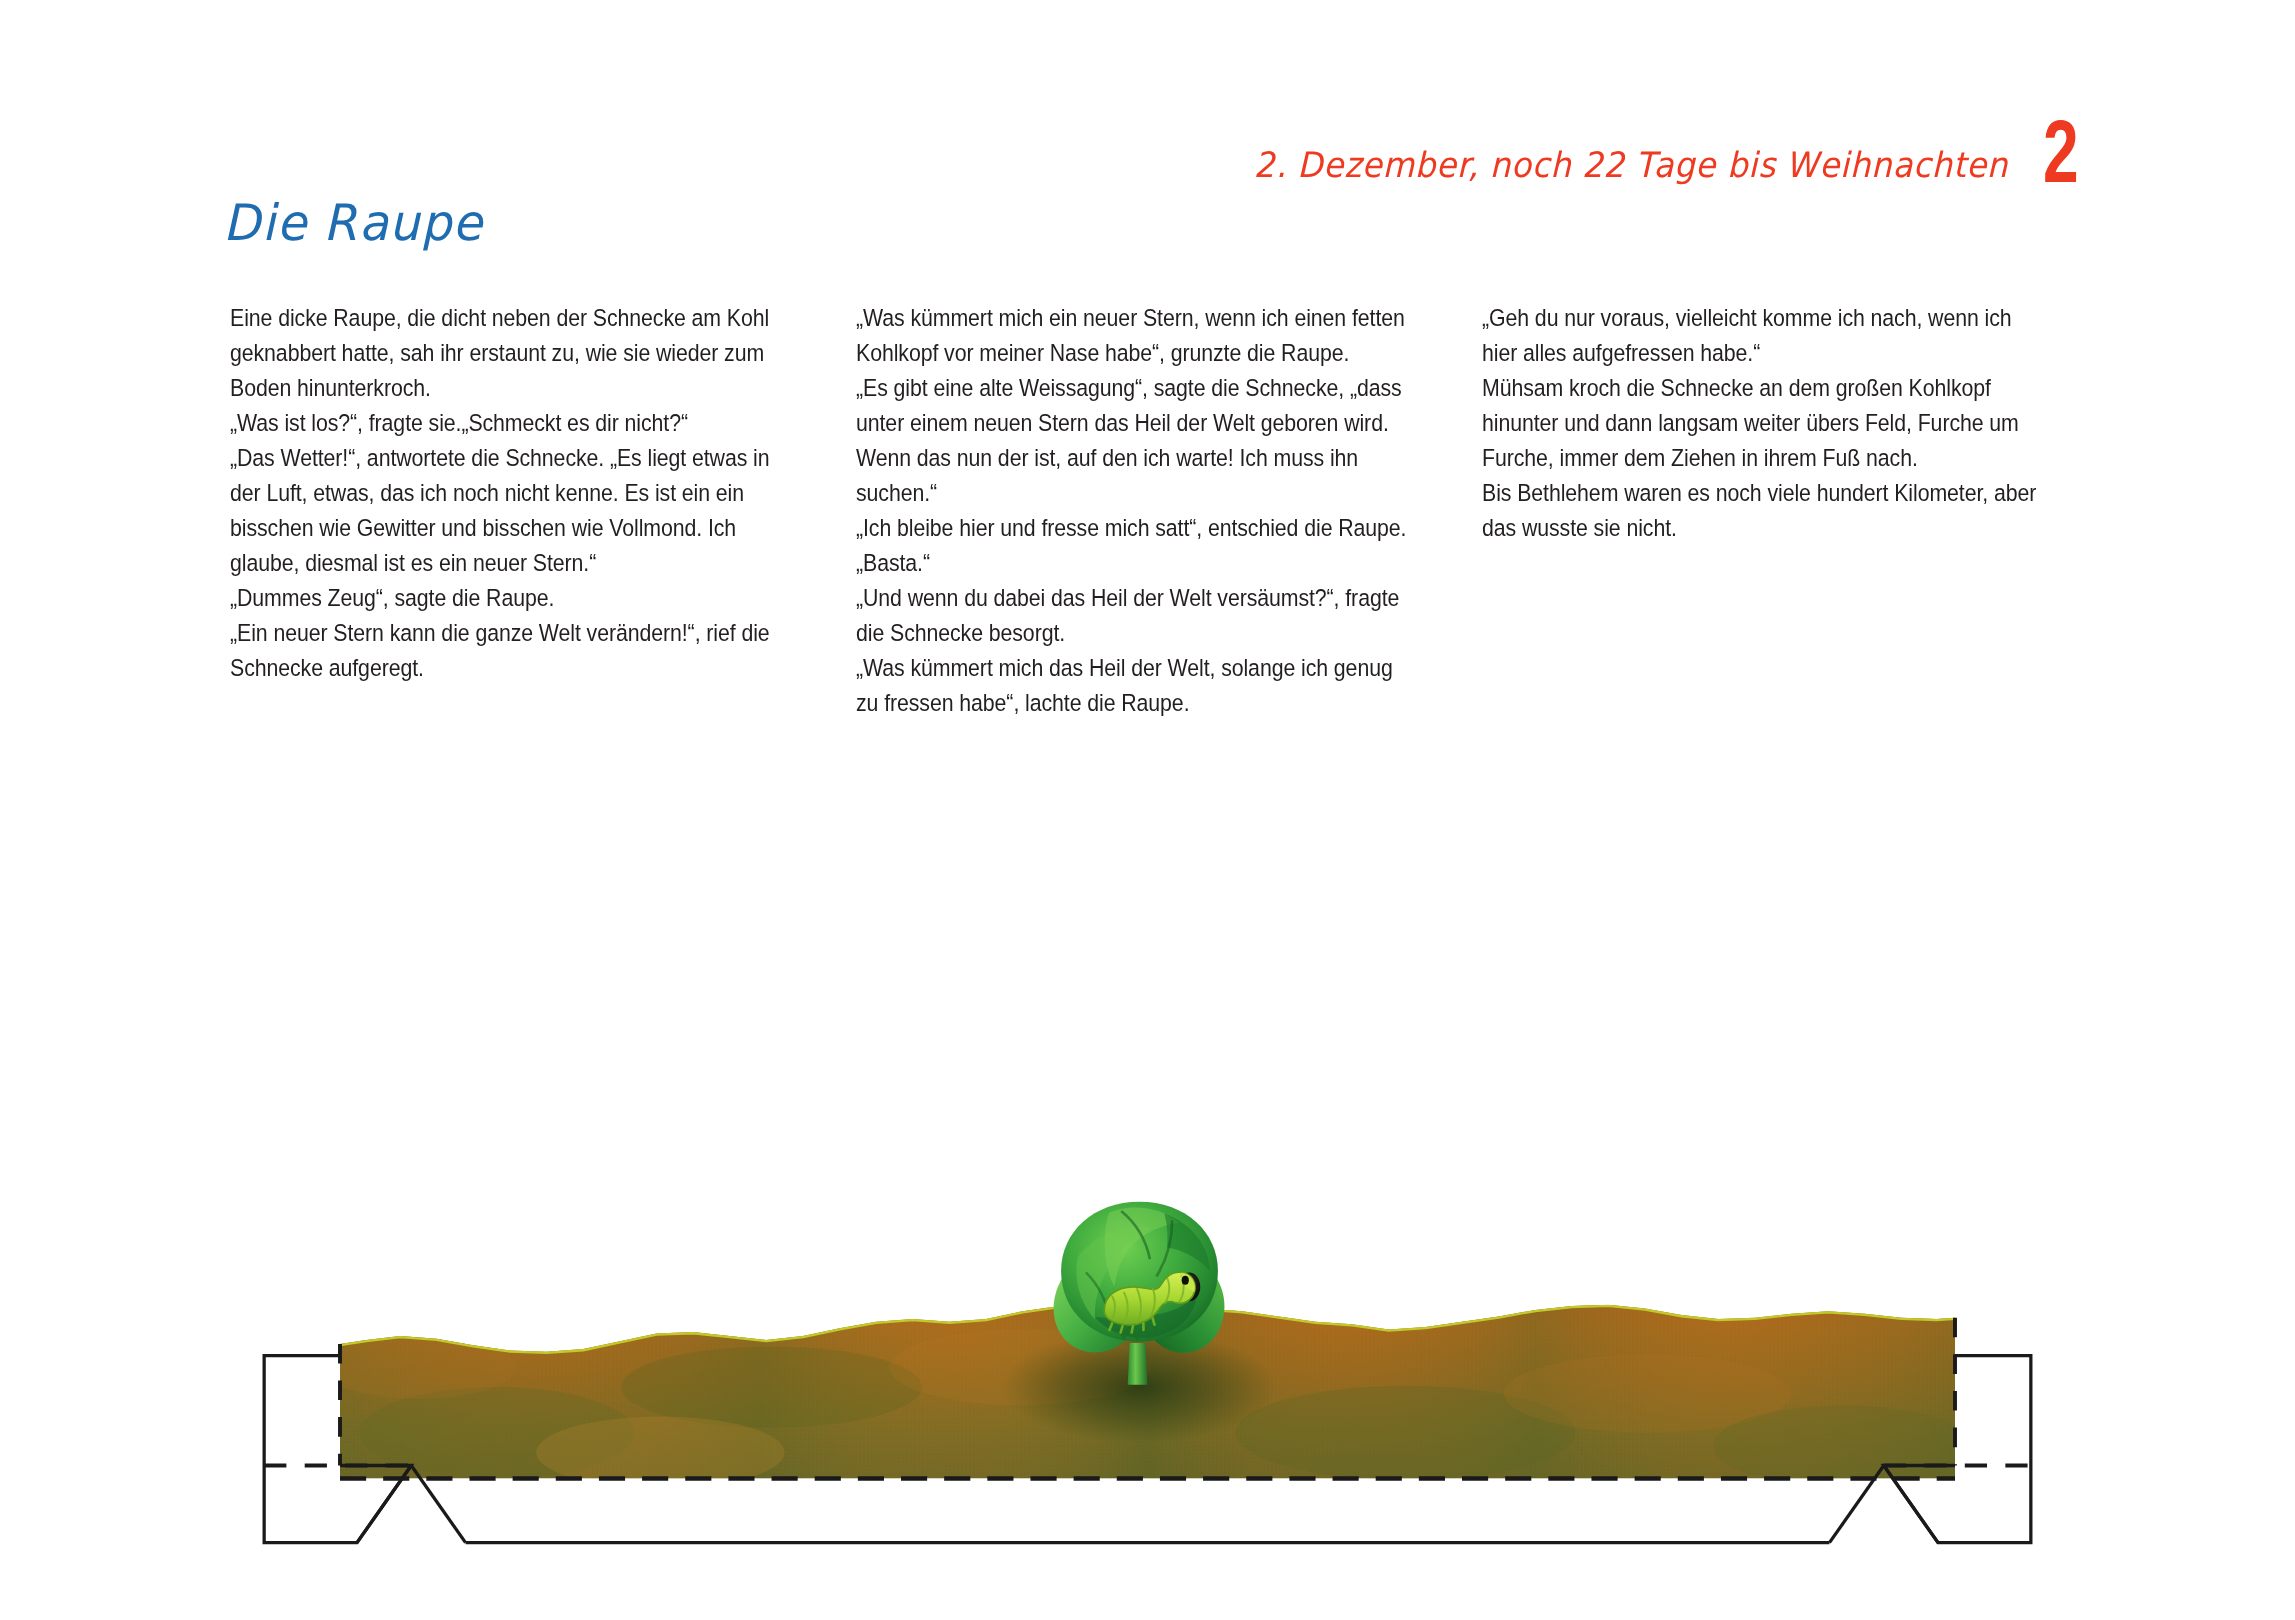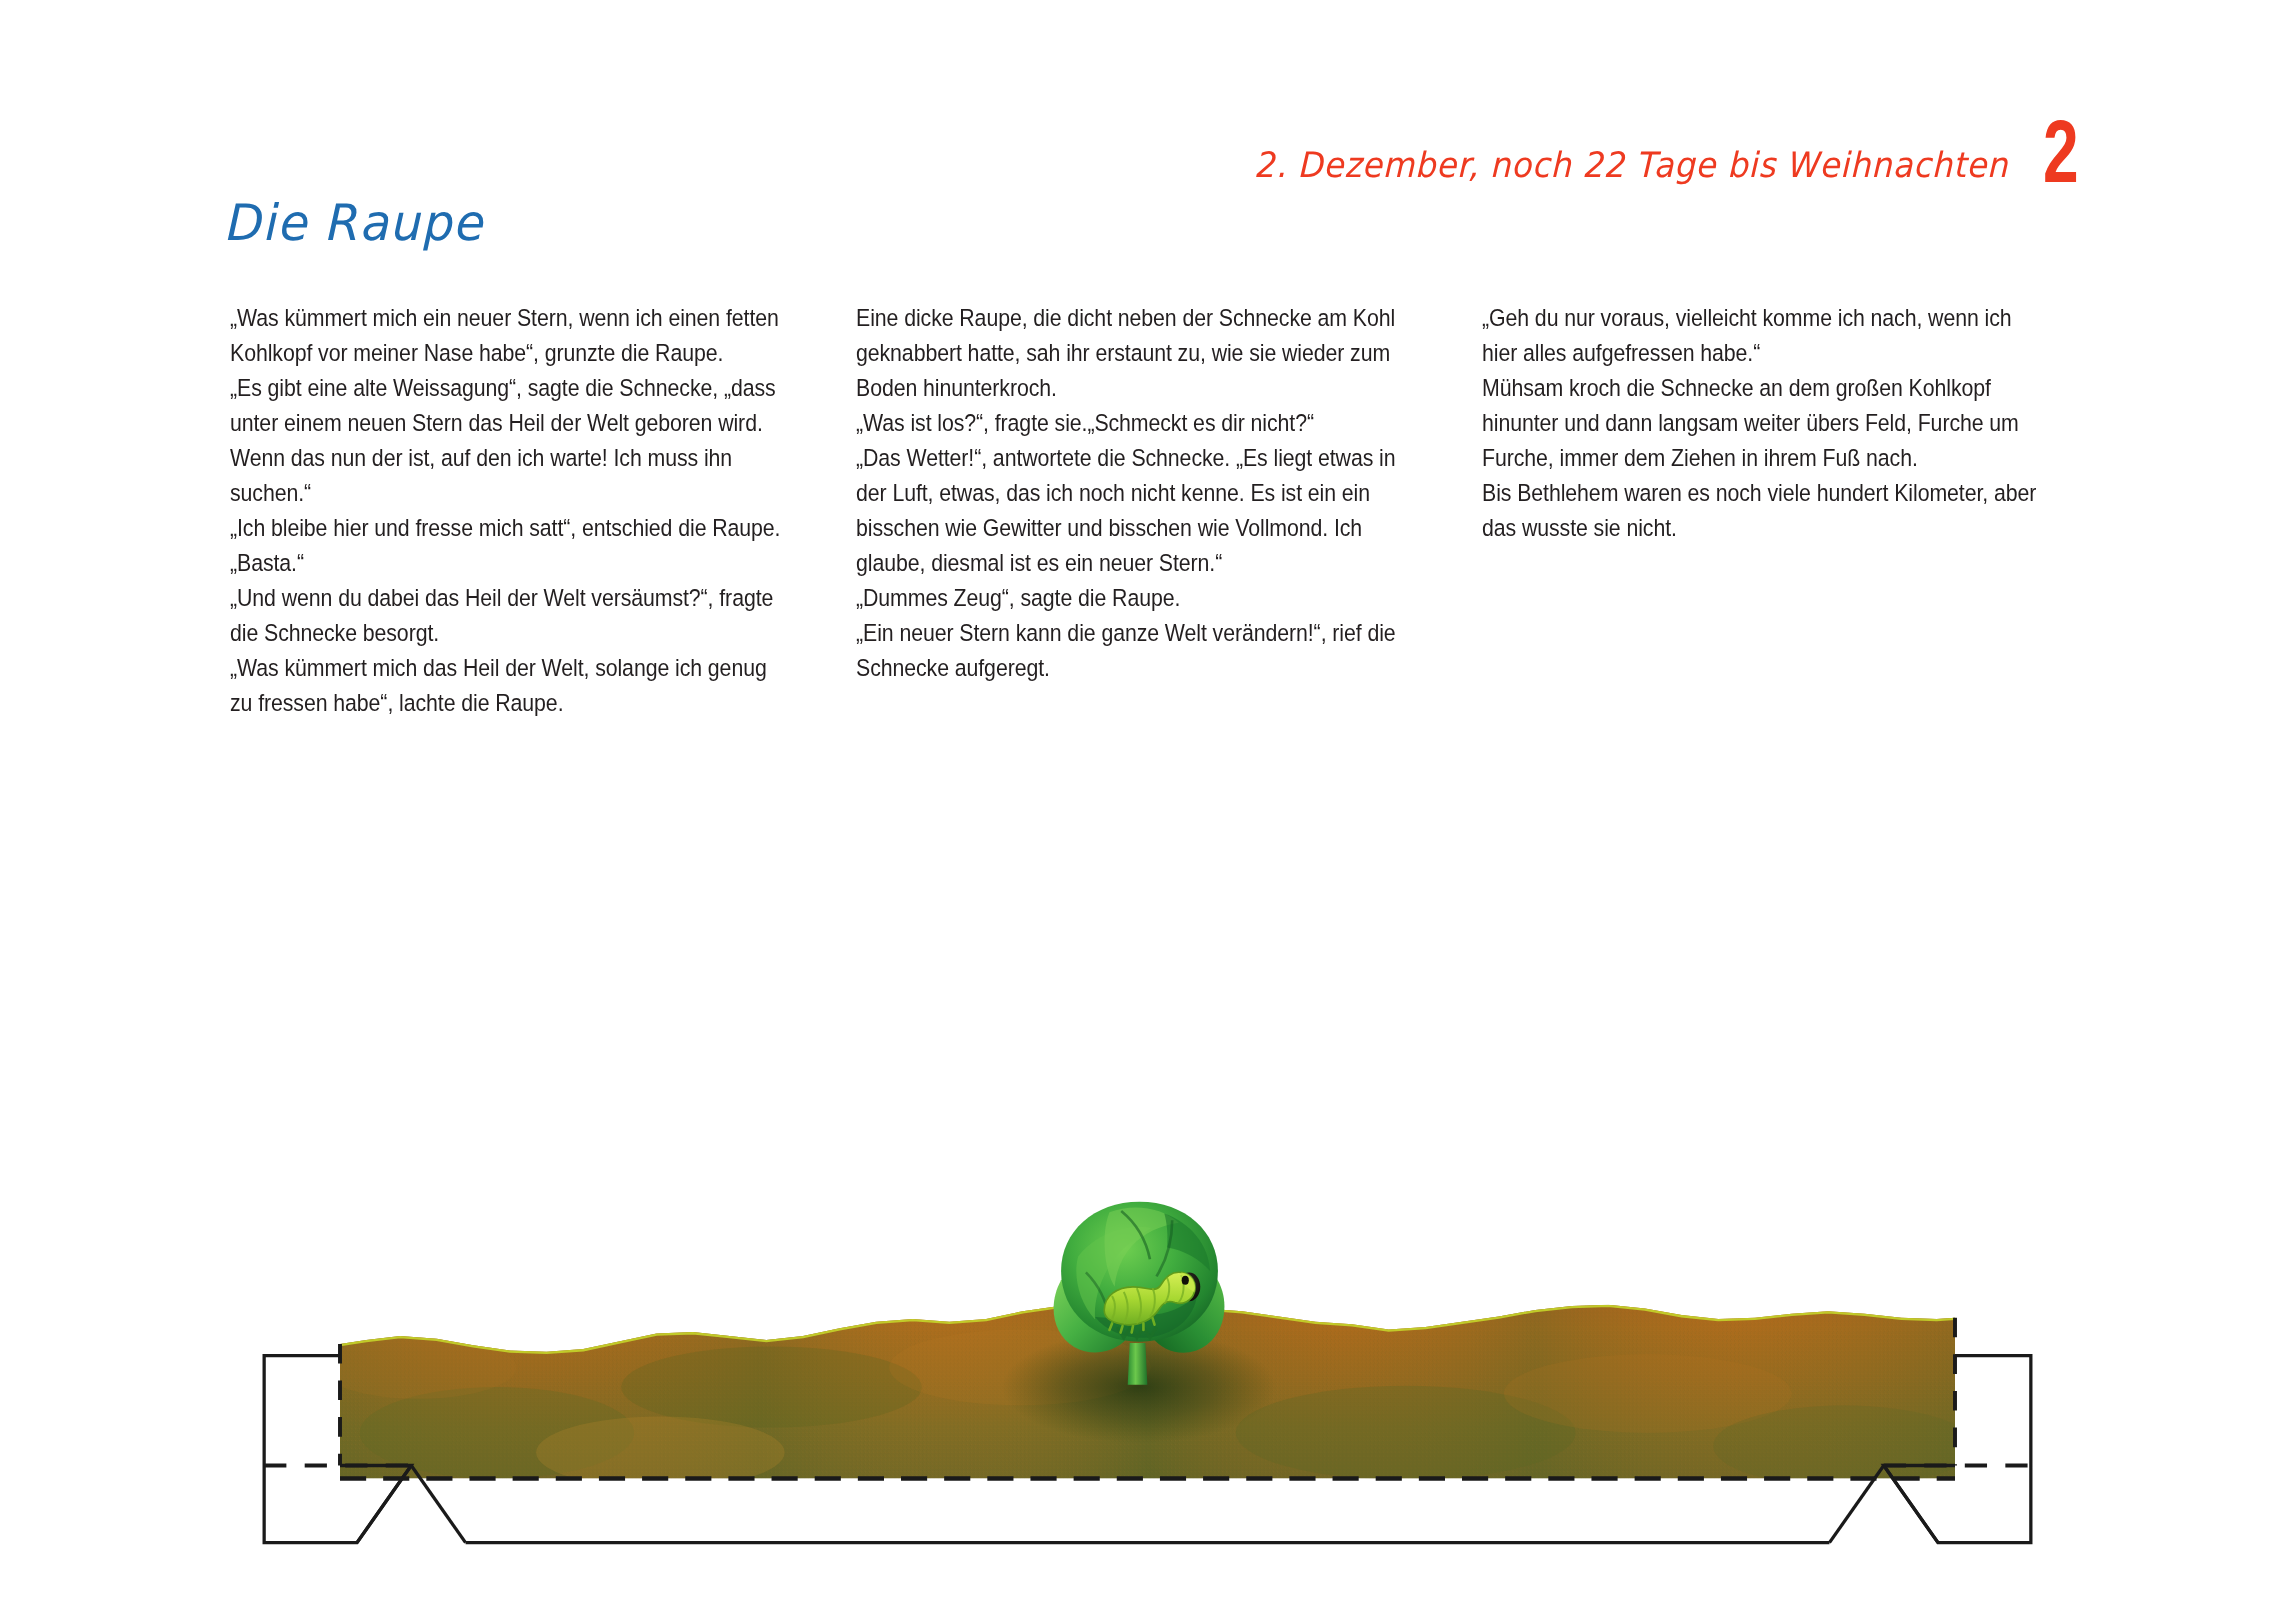--- a/index.html
+++ b/index.html
@@ -118,32 +118,32 @@
 
 <div id="header">
   <div id="header-date">2. Dezember, noch 22 Tage bis Weihnachten</div>
   <div id="page-number">2</div>
 </div>
 
 <div id="story-title">Die Raupe</div>
 
 <div id="columns">
   <div class="column">
+    <div class="para">Eine dicke Raupe, die dicht neben der Schnecke am Kohl geknabbert hatte, sah ihr erstaunt zu, wie sie wieder zum Boden hinunterkroch.
+„Was ist los?“, fragte sie.„Schmeckt es dir nicht?“
+„Das Wetter!“, antwortete die Schnecke. „Es liegt etwas in der Luft, etwas, das ich noch nicht kenne. Es ist ein ein bisschen wie Gewitter und bisschen wie Vollmond. Ich glaube, diesmal ist es ein neuer Stern.“
+„Dummes Zeug“, sagte die Raupe.
+„Ein neuer Stern kann die ganze Welt verändern!“, rief die Schnecke aufgeregt.</div>
+  </div>
+  <div class="column">
     <div class="para">„Was kümmert mich ein neuer Stern, wenn ich einen fetten Kohlkopf vor meiner Nase habe“, grunzte die Raupe.
 „Es gibt eine alte Weissagung“, sagte die Schnecke, „dass unter einem neuen Stern das Heil der Welt geboren wird. Wenn das nun der ist, auf den ich warte! Ich muss ihn suchen.“
 „Ich bleibe hier und fresse mich satt“, entschied die Raupe. „Basta.“
 „Und wenn du dabei das Heil der Welt versäumst?“, fragte die Schnecke besorgt.
 „Was kümmert mich das Heil der Welt, solange ich genug zu fressen habe“, lachte die Raupe.</div>
-  </div>
-  <div class="column">
-    <div class="para">Eine dicke Raupe, die dicht neben der Schnecke am Kohl geknabbert hatte, sah ihr erstaunt zu, wie sie wieder zum Boden hinunterkroch.
-„Was ist los?“, fragte sie.„Schmeckt es dir nicht?“
-„Das Wetter!“, antwortete die Schnecke. „Es liegt etwas in der Luft, etwas, das ich noch nicht kenne. Es ist ein ein bisschen wie Gewitter und bisschen wie Vollmond. Ich glaube, diesmal ist es ein neuer Stern.“
-„Dummes Zeug“, sagte die Raupe.
-„Ein neuer Stern kann die ganze Welt verändern!“, rief die Schnecke aufgeregt.</div>
   </div>
   <div class="column">
     <div class="para">„Geh du nur voraus, vielleicht komme ich nach, wenn ich hier alles aufgefressen habe.“
 Mühsam kroch die Schnecke an dem großen Kohlkopf hinunter und dann langsam weiter übers Feld, Furche um Furche, immer dem Ziehen in ihrem Fuß nach.
 Bis Bethlehem waren es noch viele hundert Kilometer, aber das wusste sie nicht.</div>
   </div>
 </div>
 
 <div id="craft">
   <svg id="craft-svg" width="2295" height="419" viewBox="0 0 3510 640">

